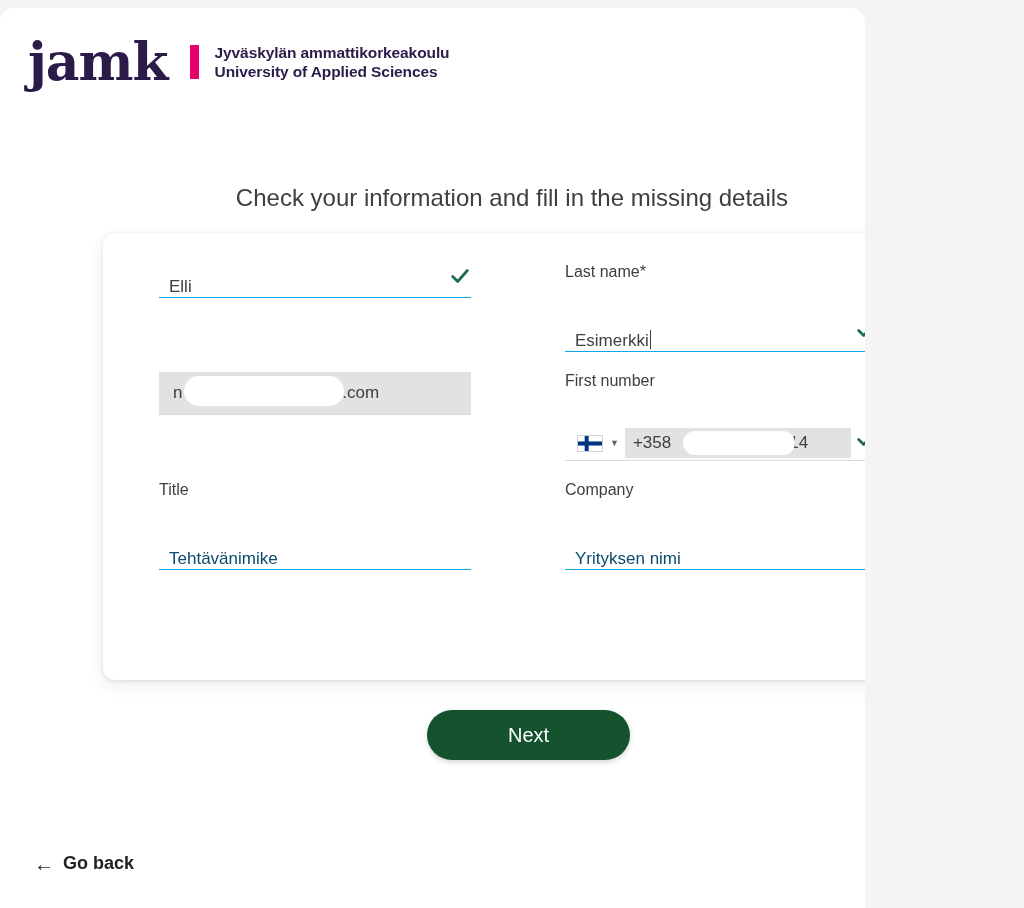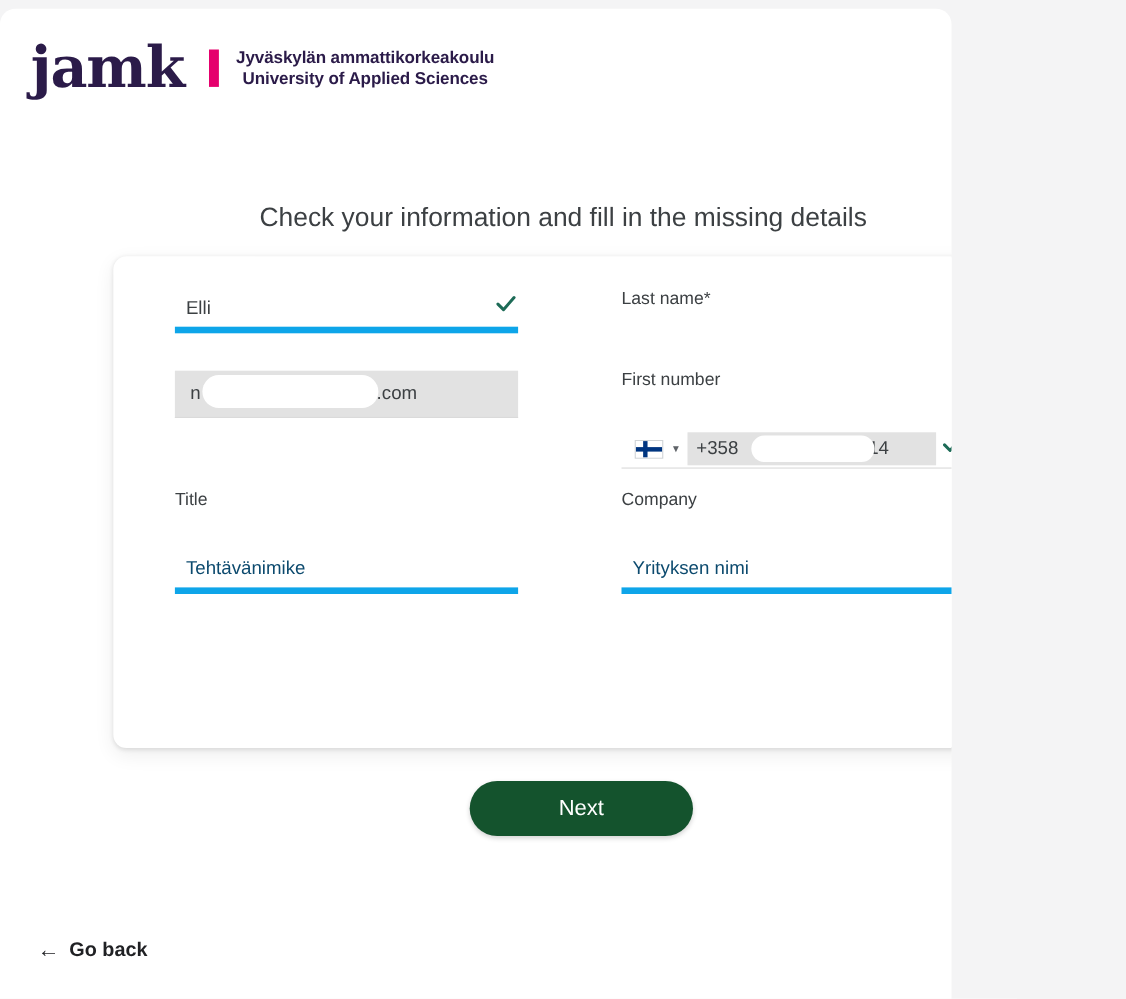--- a/index.html
+++ b/index.html
@@ -51,21 +51,20 @@
   }
   .brand-lines {
     display: flex;
     flex-direction: column;
     justify-content: center;
     color: #2b1b49;
     font-weight: 700;
     font-size: 15.5px;
     line-height: 19px;
     letter-spacing: -0.1px;
-    align-items: center;
   }
 
   
   .form-heading {
     position: absolute;
     left: 0;
     top: 176px;
     width: 1024px;
     text-align: center;
     font-size: 24px;
@@ -102,23 +101,23 @@
   }
   .field-label {
     font-size: 16px;
     color: #3c4043;
     margin-bottom: 36px;
     display: block;
   }
   .field-input-row {
     position: relative;
     display: flex;
-    align-items: center;
+    align-items: flex-end;
     height: 34px;
-    border-bottom: 6px solid #0ea5e9;
+    border-bottom: 1px solid #0ea5e9;
   }
   .field-value {
     font-size: 17px;
     color: #3c4043;
     padding-left: 10px;
     flex: 1;
   }
   .field-value.placeholder {
     color: #0c4a6e;
   }
@@ -271,20 +270,26 @@
           <span class="field-value">Elli</span>
           <svg class="check-icon" viewBox="0 0 24 24">
             <path d="M4 12.5 L9.5 18 L20 6" fill="none" stroke="currentColor" stroke-width="3" stroke-linecap="round" stroke-linejoin="round"></path>
           </svg>
         </div>
       </div>
       <div></div>
 
       <div class="field">
         <span class="field-label">Last name*</span>
+        <div class="field-input-row">
+          <span class="field-value"><span>Esimerkki</span><span class="caret"></span></span>
+          <svg class="check-icon" viewBox="0 0 24 24">
+            <path d="M4 12.5 L9.5 18 L20 6" fill="none" stroke="currentColor" stroke-width="3" stroke-linecap="round" stroke-linejoin="round"></path>
+          </svg>
+        </div>
       </div>
 
       <div class="field">
         <div class="field-input-row readonly">
           <span class="field-value"><span>n</span><span style="opacity:0">xxxxxxxxxxxx</span><span>@gmail.com</span></span>
           <span class="redaction-blob redaction-email"></span>
         </div>
       </div>
       <div></div>
 

